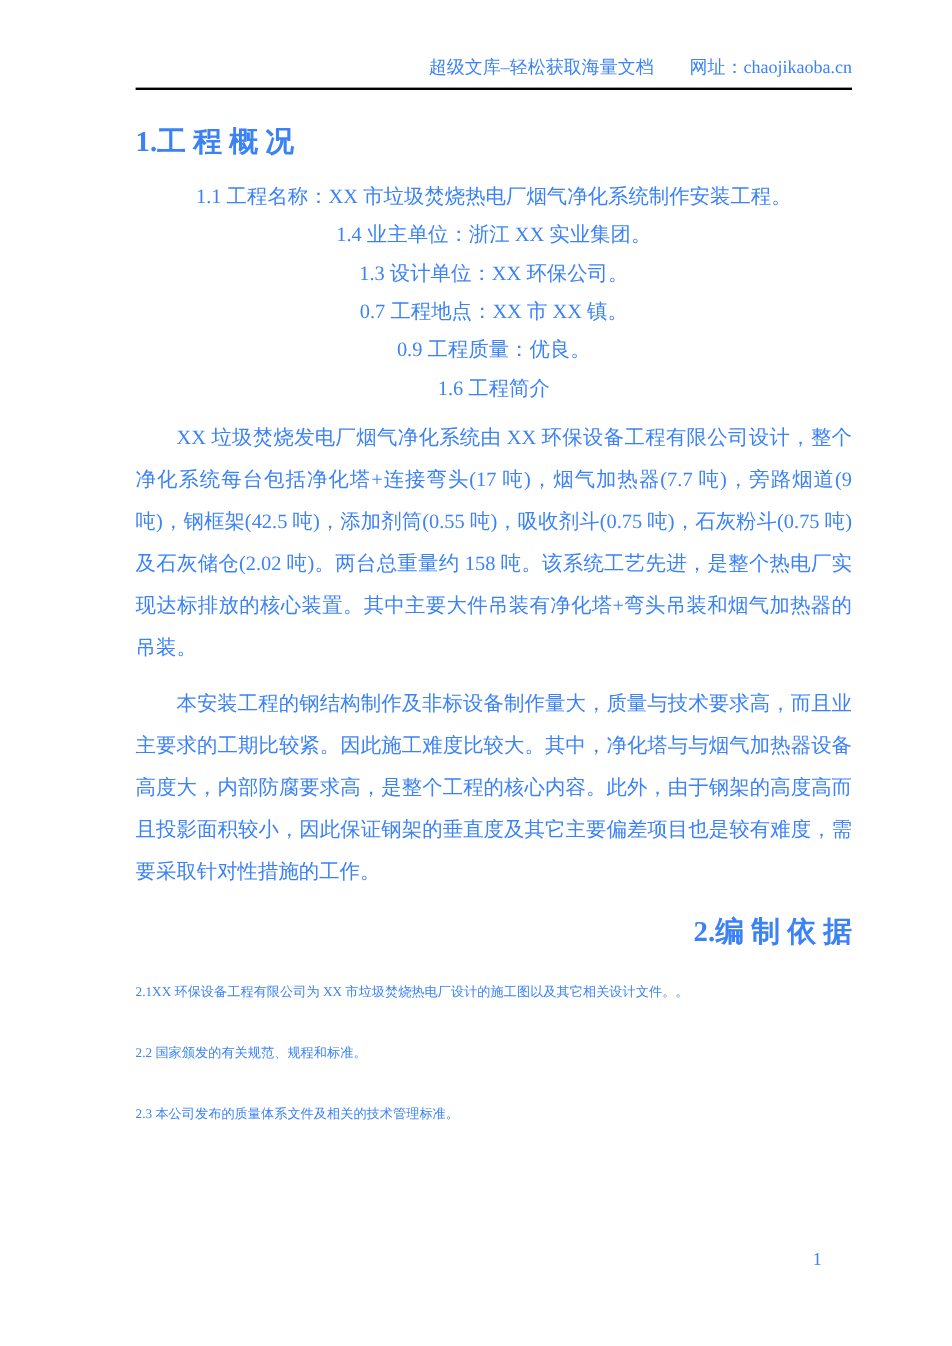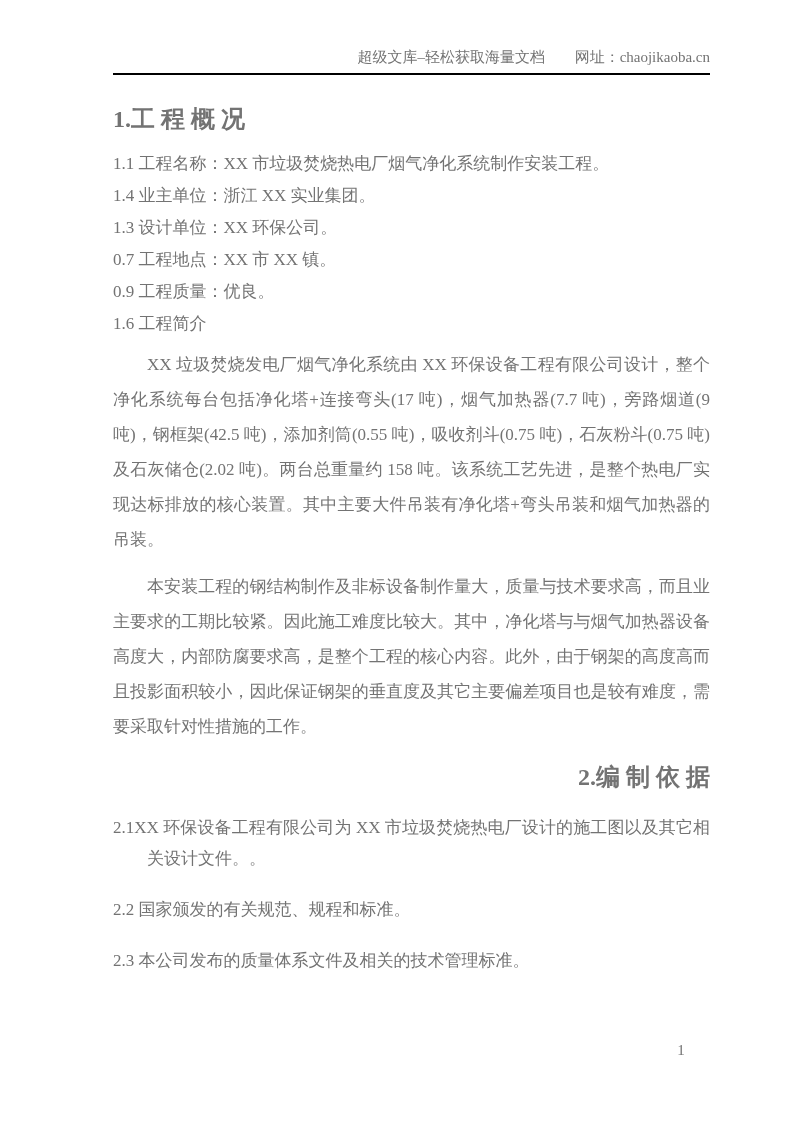--- a/index.html
+++ b/index.html
@@ -5,21 +5,21 @@
   html, body {
     margin: 0;
     padding: 0;
     background: #ffffff;
   }
   .page {
     position: relative;
     width: 793px;
     height: 1122px;
     background: #ffffff;
-    color: #737373;
+    color: #3b82f6;
     font-family: "Liberation Serif", "DejaVu Serif", serif;
     overflow: hidden;
   }
   
   .header {
     position: absolute;
     left: 113px;
     width: 597px;
     top: 47px;
     text-align: right;
@@ -43,20 +43,21 @@
   .sec-title {
     font-size: 24px;
     font-weight: bold;
     line-height: 30px;
     margin: 8px 0 0 0;
   }
   .item {
     font-size: 17px;
     line-height: 32px;
     white-space: nowrap;
+    text-align: center;
   }
   .items-block {
     margin-top: 14px;
   }
   .para {
     margin: 7px 0 0 0;
     font-size: 17px;
     line-height: 35px;
     text-align: justify;
     text-indent: 2em;
@@ -65,21 +66,21 @@
     margin-top: 12px;
   }
   .sec2-title {
     margin-top: 18px;
     text-align: right;
   }
   .items2-block {
     margin-top: 6px;
   }
   .item2 {
-    font-size: 17px;
+    font-size: 11px;
     line-height: 31px;
     text-align: justify;
     margin-top: 20px;
   }
   .item2.hanging {
     padding-left: 2em;
     text-indent: -2em;
   }
   
   .page-number {

